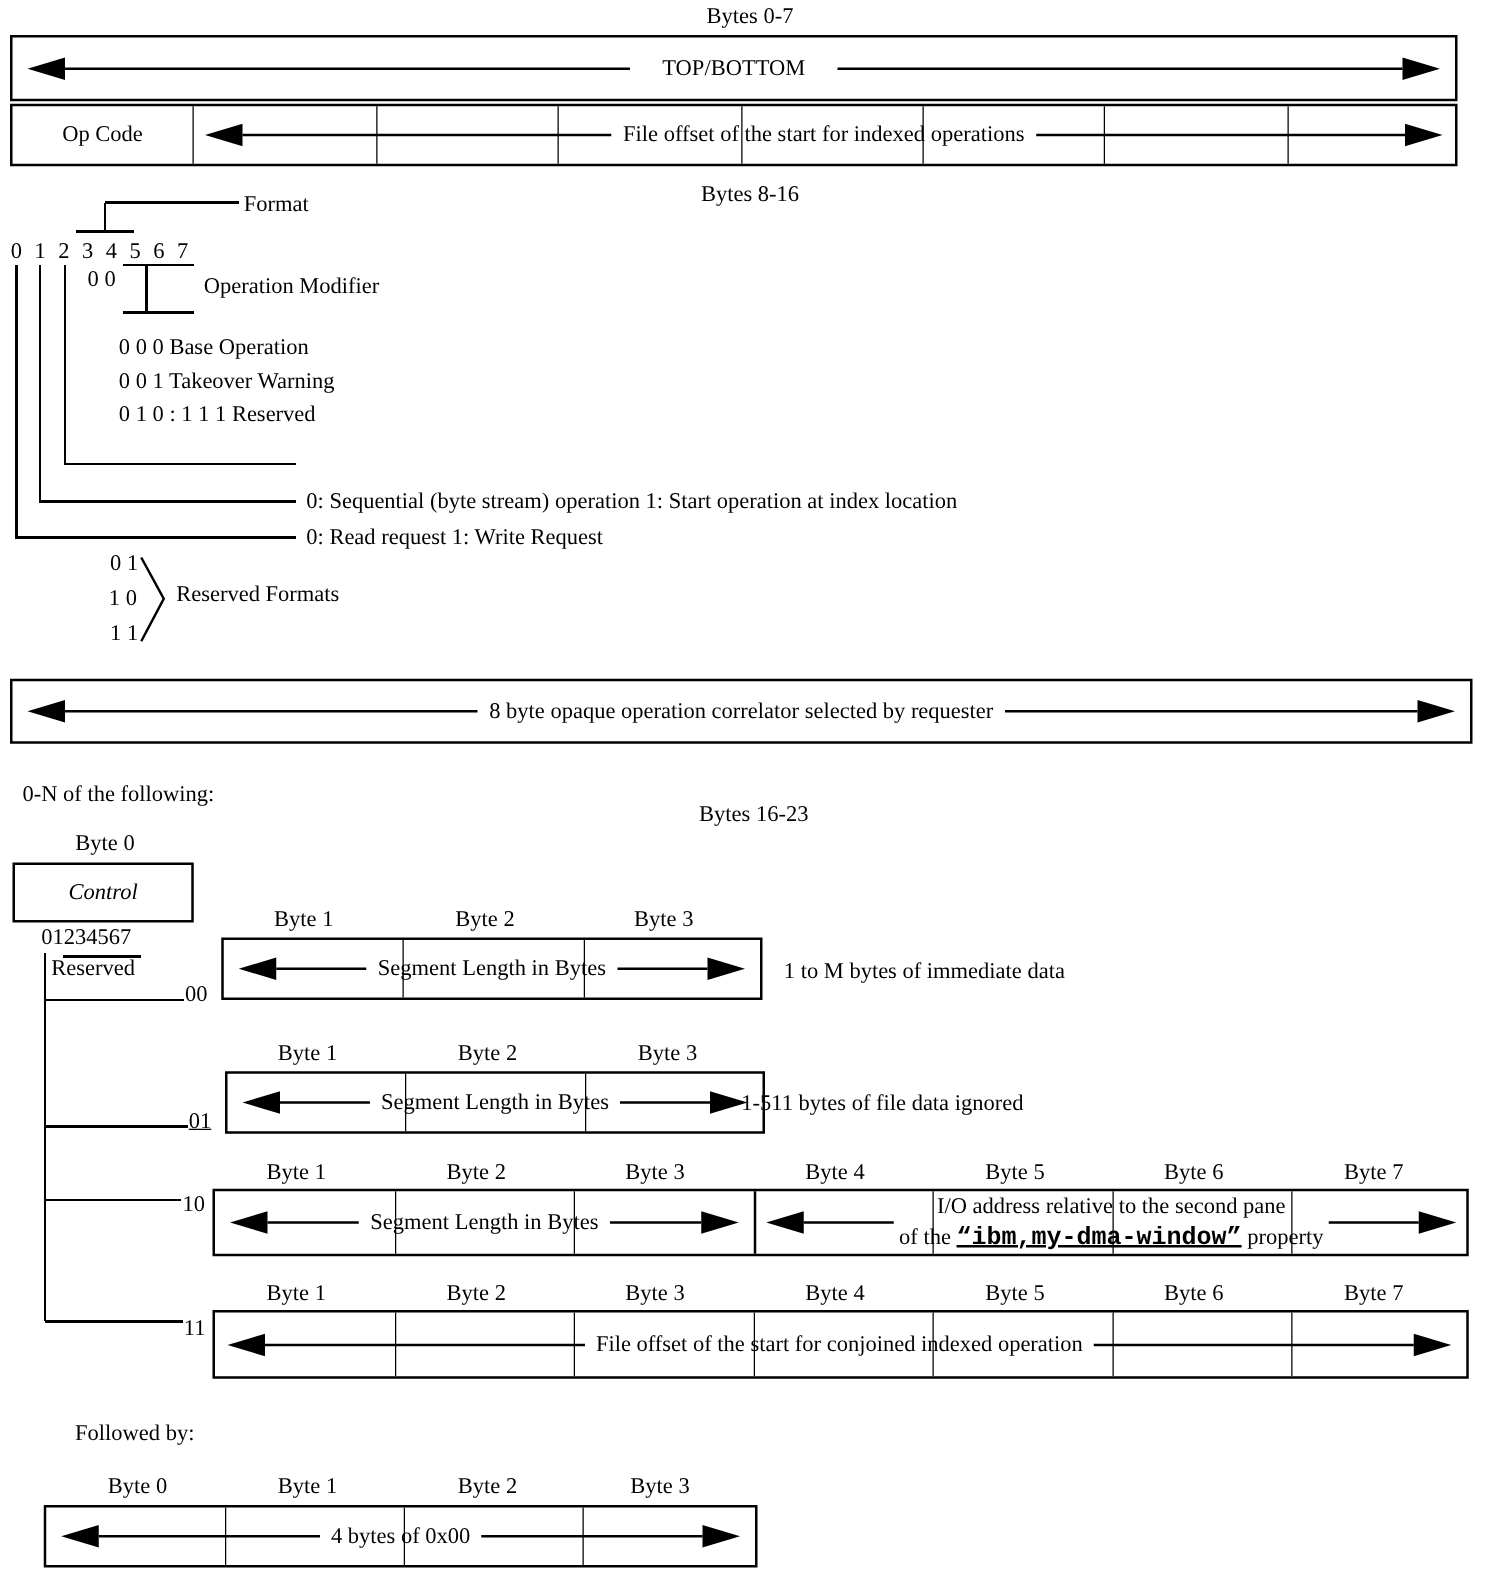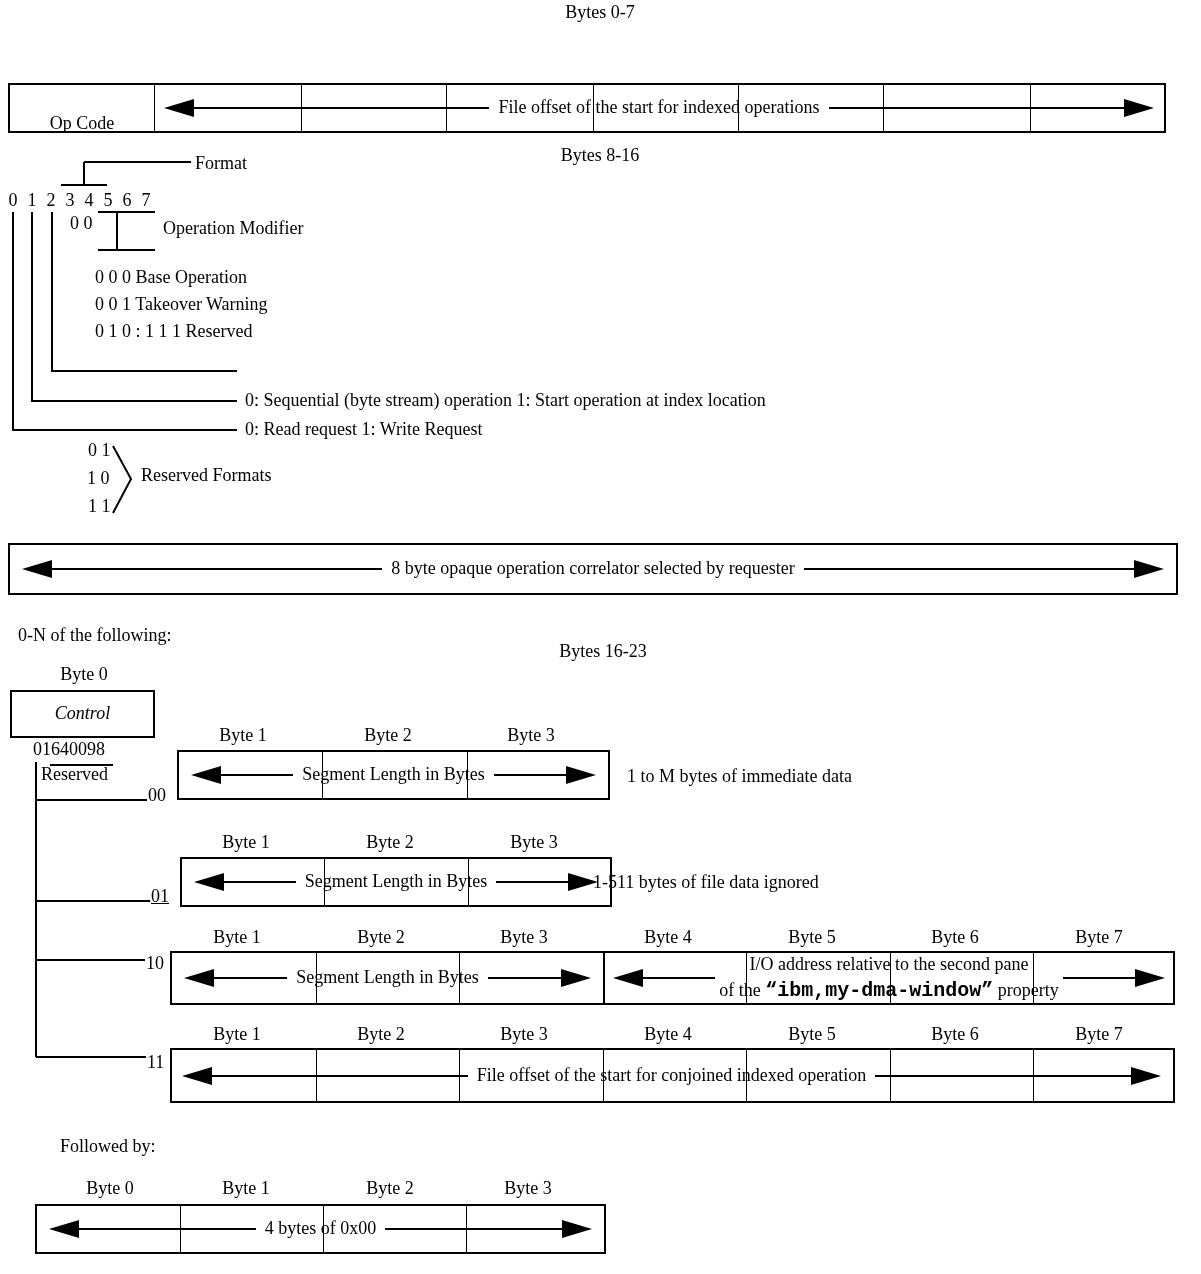--- a/index.html
+++ b/index.html
@@ -13,21 +13,21 @@
   .box{position:absolute;border:2px solid #000;box-sizing:border-box;background:#fff;}
   .vdiv{position:absolute;top:0;bottom:0;width:1px;background:#000;z-index:6;}
   .darrow{display:flex;align-items:center;height:100%;z-index:4;}
   .ah{width:0;height:0;border-top:9px solid transparent;border-bottom:9px solid transparent;flex:0 0 auto;}
   .ah.l{border-right:30px solid #000;}
   .ah.r{border-left:30px solid #000;}
   .ln{flex:1 1 auto;height:2px;background:#000;min-width:4px;}
   .albl{padding:0 9px;white-space:nowrap;z-index:4;}
   .wide .albl{padding:0 26px;}
   .stack{text-align:center;white-space:nowrap;line-height:1.35;padding:16px 4px;}
-  .mono{font-family:"Liberation Mono","DejaVu Sans Mono",monospace;font-weight:bold;font-size:20px;}
+  .mono{font-family:"Liberation Mono","DejaVu Sans Mono",monospace;font-weight:bold;font-size:20px;text-decoration:underline;}
   svg.lines{position:absolute;left:0;top:0;z-index:2;}
   .hdr{position:absolute;white-space:nowrap;}
 </style>
 </head>
 <body>
 
 <div class="canvas">
 
   <svg class="lines" width="1201" height="1274" stroke="#000" stroke-width="2" fill="none" shape-rendering="crispEdges">
     <path d="M61,185 H107 M84,185 V162 M84,162 H191"></path>
@@ -39,30 +39,39 @@
     <path d="M36,762 V788 M50,765 H113"></path>
     <path d="M36,788 V1057"></path>
     <path d="M36,800 H147"></path>
     <path d="M36,901 H150"></path>
     <path d="M36,960 H145"></path>
     <path d="M36,1057 H146"></path>
   </svg>
 
   <div class="abs ctr" style="left:600px;top:3px;">Bytes 0-7</div>
 
+  <div class="box" style="left:8px;top:28px;width:1158px;height:53px;">
+    <div class="darrow wide" style="padding:0 12px;">
+      <span class="ah l"></span>
+      <span class="ln"></span>
+      <span class="albl">TOP/BOTTOM</span>
+      <span class="ln"></span>
+      <span class="ah r"></span>
+    </div>
+  </div>
 
   <div class="box" style="left:8px;top:83px;width:1158px;height:50px;">
     <div class="vdiv" style="left:144px;"></div>
       <div class="vdiv" style="left:291px;"></div>
     <div class="vdiv" style="left:436px;"></div>
       <div class="vdiv" style="left:583px;"></div>
     <div class="vdiv" style="left:728px;"></div>
       <div class="vdiv" style="left:873px;"></div>
     <div class="vdiv" style="left:1020px;"></div>
-    <div class="abs" style="left:0;top:16px;width:144px;height:46px;display:flex;align-items:center;justify-content:center;">
+    <div class="abs" style="left:0;top:0;width:144px;height:46px;display:flex;align-items:center;justify-content:center;">
       <span>Op Code</span>
     </div>
     <div class="abs" style="left:146px;right:2px;top:0;bottom:0;">
       <div class="darrow" style="padding:0 8px;">
         <span class="ah l"></span>
         <span class="ln"></span>
         <span class="albl">File offset of the start for indexed operations</span>
         <span class="ln"></span>
         <span class="ah r"></span>
       </div>
@@ -111,21 +120,21 @@
   <div class="abs ctr" style="left:603px;top:601px;margin-top:41px;">Bytes 16-23</div>
 
   <div class="abs" style="left:18px;top:626px;">0-N of the following:</div>
 
   <div class="abs ctr" style="left:84px;top:665px;">Byte 0</div>
   <div class="box" style="left:10px;top:690px;width:145px;height:48px;font-style:italic;">
     <div style="display:flex;align-items:center;justify-content:center;height:100%;">
       <span>Control</span>
     </div>
   </div>
-  <div class="abs" style="left:33px;top:740px;">01640098</div>
+  <div class="abs" style="left:33px;top:740px;">01234567</div>
   <div class="abs" style="left:41px;top:765px;">Reserved</div>
 
   <div class="abs" style="left:148px;top:786px;">00</div>
   <div class="abs" style="left:151px;top:887px;text-decoration:underline;">01</div>
   <div class="abs" style="left:146px;top:954px;">10</div>
   <div class="abs" style="left:147px;top:1053px;">11</div>
 
   <span class="hdr ctr" style="left:243px;top:726px;">Byte 1</span>
   <span class="hdr ctr" style="left:388px;top:726px;">Byte 2</span>
   <span class="hdr ctr" style="left:531px;top:726px;">Byte 3</span>

